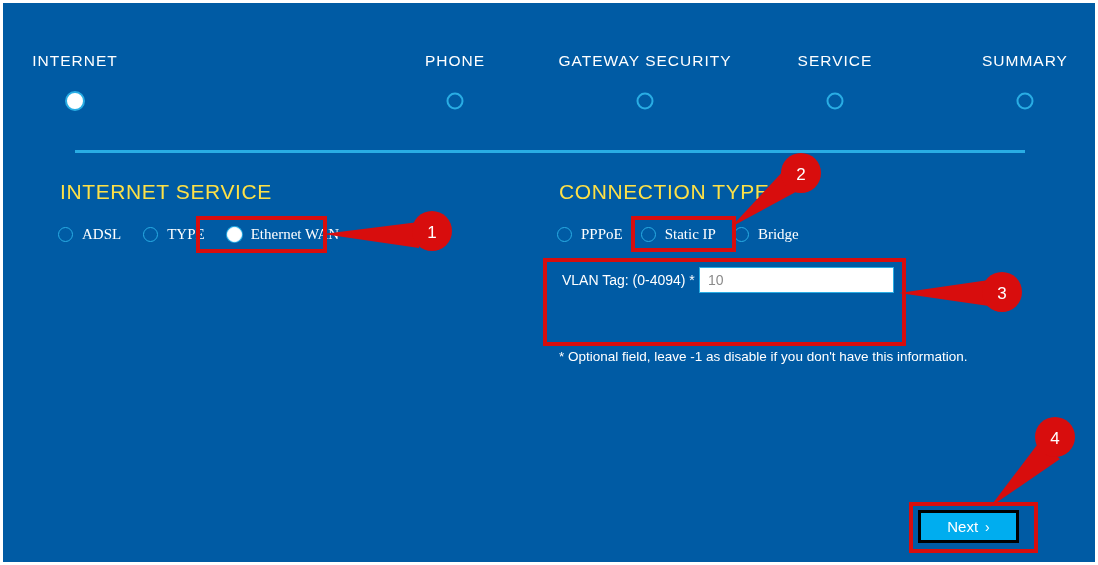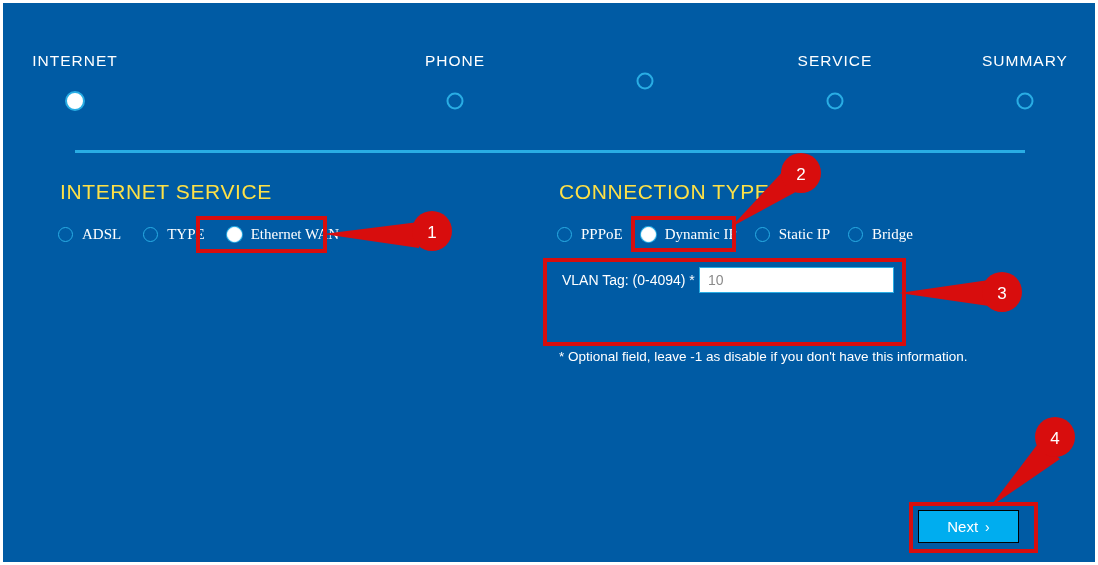--- a/index.html
+++ b/index.html
@@ -176,21 +176,21 @@
   }
 
   
   .next-button {
     position: absolute;
     left: 915px;
     top: 507px;
     width: 101px;
     height: 33px;
     background: #00adef;
-    border: 1px solid #000000;
+    border: 3px solid #000000;
     color: #ffffff;
     font-size: 15px;
     font-family: "Liberation Sans", sans-serif;
     cursor: pointer;
     display: flex;
     align-items: center;
     justify-content: center;
     gap: 7px;
     padding: 0;
   }
@@ -240,20 +240,21 @@
 
 
     <div class="step" style="left:452px;">
       <div class="step-label">PHONE</div>
       <div class="step-dot-wrap">
         <div class="step-dot"></div>
       </div>
     </div>
 
     <div class="step" style="left:642px;">
+      <div class="step-label">GATEWAY SECURITY</div>
       <div class="step-dot-wrap">
         <div class="step-dot"></div>
       </div>
     </div>
 
     <div class="step" style="left:832px;">
       <div class="step-label">SERVICE</div>
       <div class="step-dot-wrap">
         <div class="step-dot"></div>
       </div>
@@ -283,24 +284,20 @@
       <span class="radio-text">Ethernet WAN</span>
     </div>
   </div>
 
   <div class="section-title" id="connection-type-title">CONNECTION TYPE</div>
 
   <div class="radio-row" id="connection-type-radios">
     <div class="radio-option" style="margin-right:18px;">
       <span class="radio-mark"></span>
       <span class="radio-text">PPPoE</span>
-    </div>
-    <div class="radio-option selected" style="margin-right:18px;">
-      <span class="radio-mark"></span>
-      <span class="radio-text">Dynamic IP</span>
     </div>
     <div class="radio-option" style="margin-right:18px;">
       <span class="radio-mark"></span>
       <span class="radio-text">Static IP</span>
     </div>
     <div class="radio-option">
       <span class="radio-mark"></span>
       <span class="radio-text">Bridge</span>
     </div>
   </div>

